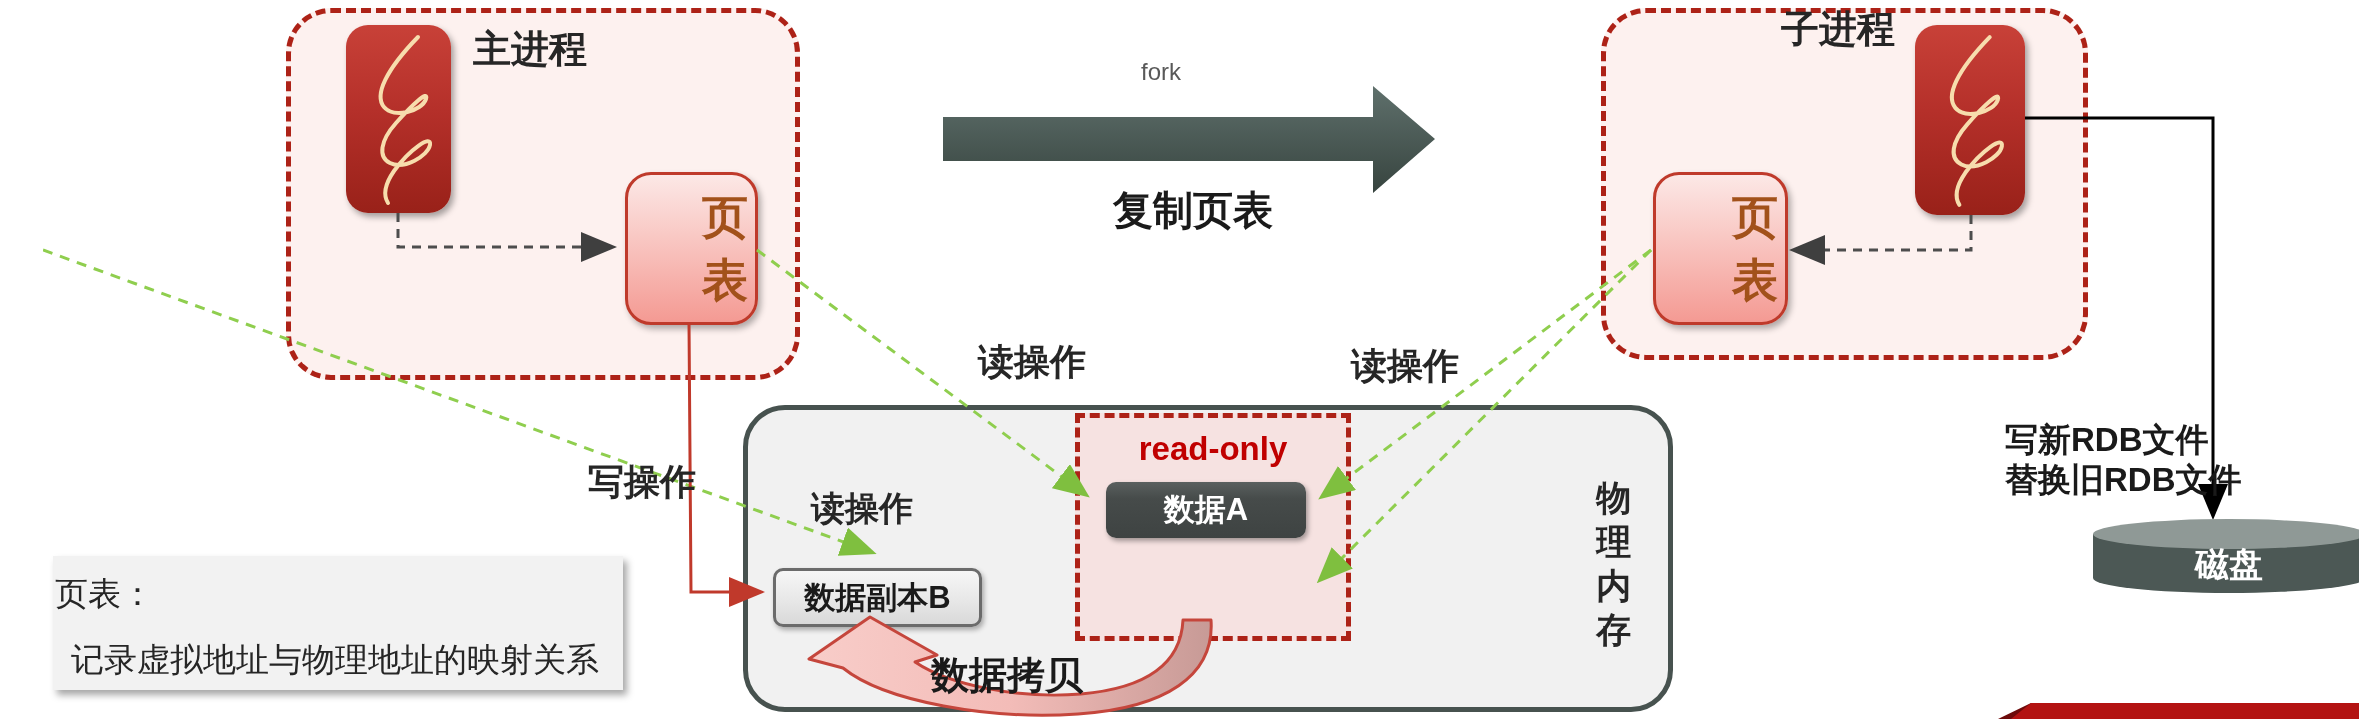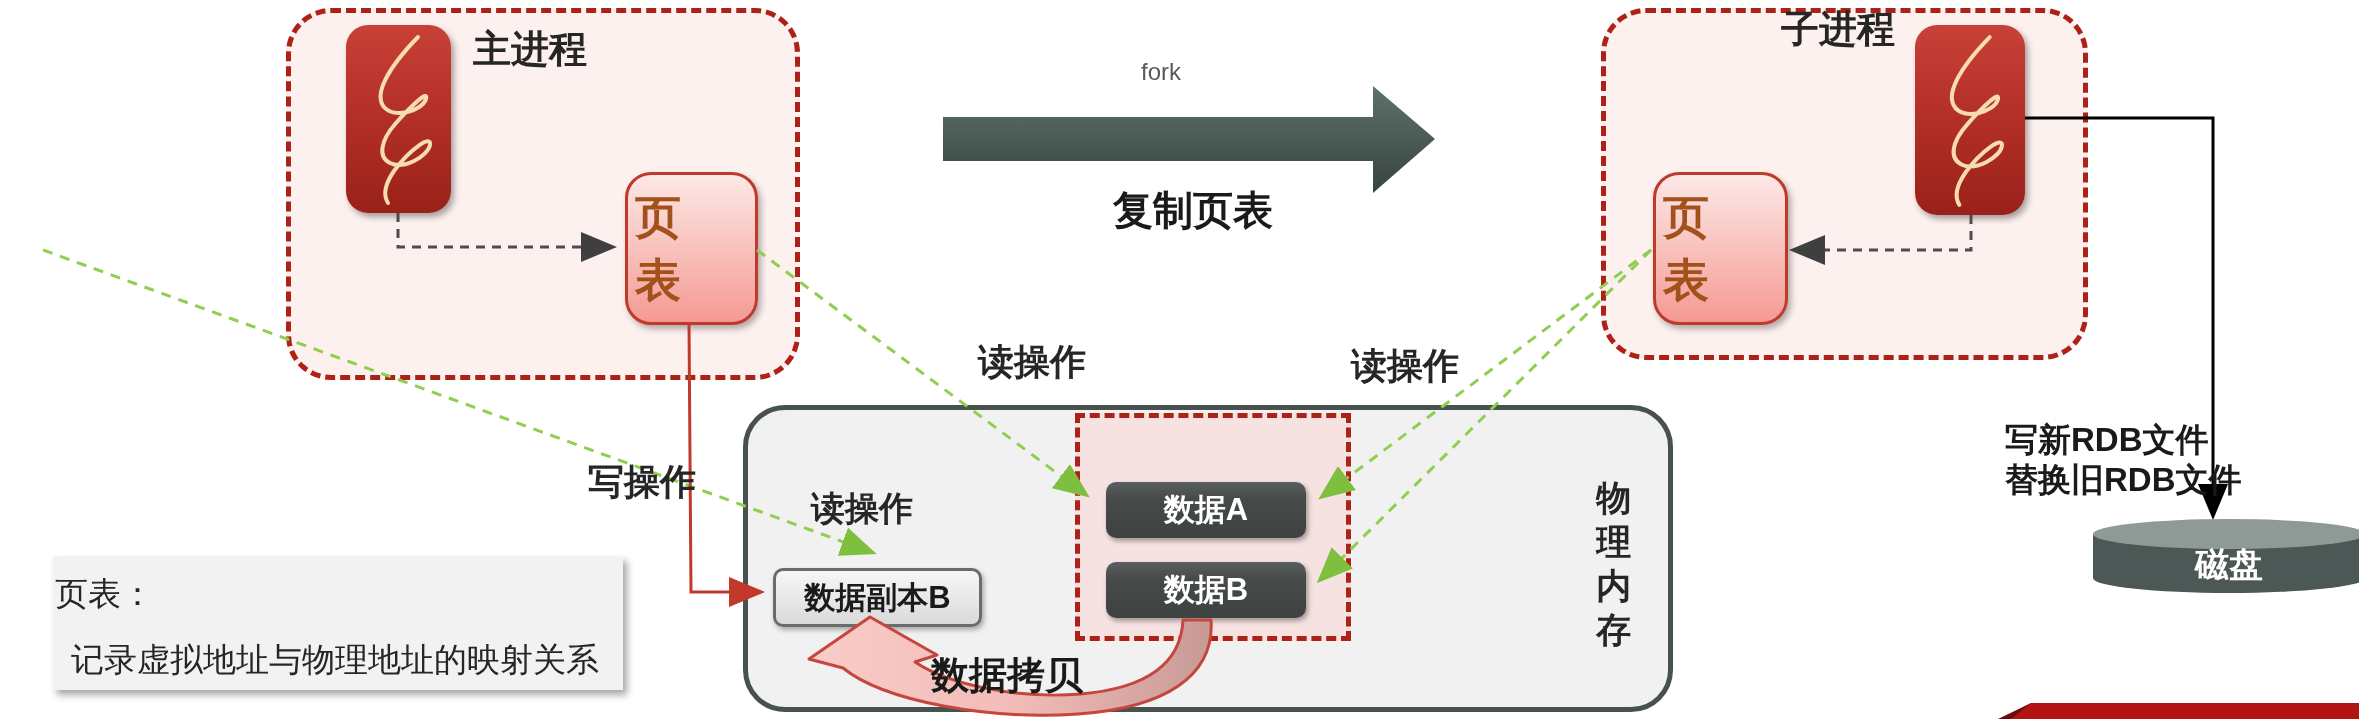--- a/index.html
+++ b/index.html
@@ -17,21 +17,21 @@
   .proc-icon{
     border-radius:22px;z-index:2;
     background:linear-gradient(180deg,#c84138 0%,#b5302a 45%,#992119 100%);
     box-shadow:3px 4px 6px rgba(0,0,0,.35);
   }
   
   .ptable{
     border:3px solid #bf3a2b;border-radius:26px;z-index:3;
     background:linear-gradient(180deg,#fce8e6 0%,#f8beb9 55%,#f49a93 100%);
     box-shadow:3px 4px 6px rgba(0,0,0,.3);
-    display:flex;align-items:center;justify-content:flex-start;text-align:center;
+    display:flex;align-items:center;justify-content:flex-end;text-align:center;
   }
   .ptable-label{
     font-size:46px;font-weight:700;color:#a2511a;line-height:1.35;
     width:1.3em;word-break:break-all;
   }
   .lbl{font-size:36px;font-weight:600;color:#262626;z-index:6;white-space:nowrap;}
   .fork-label{font-size:24px;font-weight:500;color:#595959;z-index:6;}
   .fork-caption{font-size:40px;font-weight:600;color:#1a1a1a;z-index:6;}
   
   .memory-box{
@@ -102,22 +102,22 @@
   <div class="abs lbl" style="left:935px;top:338px;">读操作</div>
   <div class="abs lbl" style="left:1308px;top:342px;">读操作</div>
   <div class="abs lbl" style="left:545px;top:458px;">写操作</div>
   <div class="abs lbl" style="left:768px;top:486px;font-size:34px;">读操作</div>
   <div class="abs copy-label" style="left:888px;top:650px;">数据拷贝</div>
 
   <div class="abs memory-box" style="left:700px;top:405px;width:920px;height:297px;"></div>
   <div class="abs memory-title" style="left:1548px;top:476px;">物理内存</div>
 
   <div class="abs readonly-box" style="left:1032px;top:413px;width:266px;height:218px;"></div>
+  <div class="abs readonly-label" style="left:1060px;top:430px;width:220px;">read-only</div>
   <div class="abs data-box" style="left:1063px;top:482px;width:200px;height:56px;">数据A</div>
-  <div class="abs data-box" style="left:1063px;top:562px;width:200px;height:56px;">数据B</div>
   <div class="abs copy-box" style="left:730px;top:568px;width:203px;height:53px;">数据副本B</div>
 
   <div class="abs note-box" style="left:10px;top:556px;width:570px;height:134px;">
     <div class="note-title" style="position:absolute;left:2px;top:16px;">页表：</div>
     <div class="note-body" style="position:absolute;left:18px;top:82px;">记录虚拟地址与物理地址的映射关系</div>
   </div>
 
   <div class="abs rdb-caption" style="left:1962px;top:420px;">
     <div>写新RDB文件</div>
     <div>替换旧RDB文件</div>

